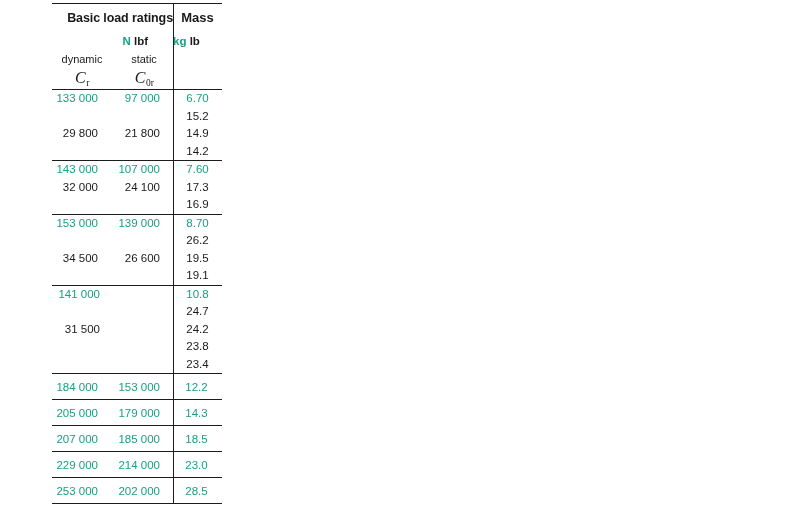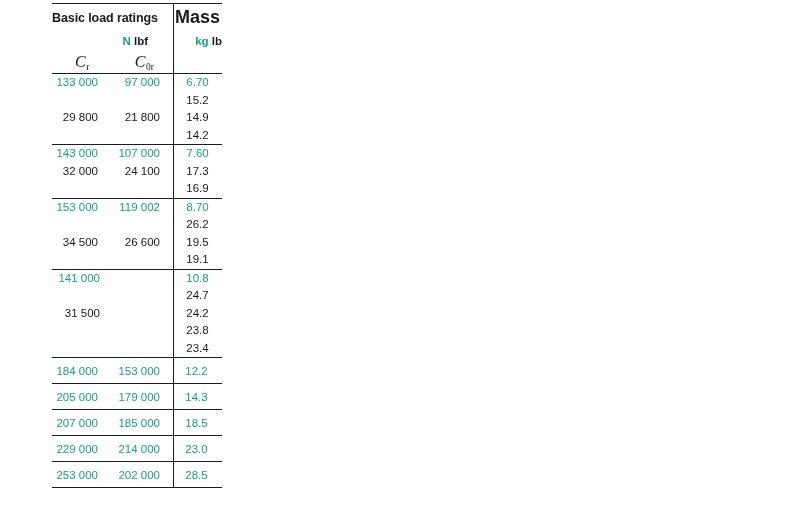--- a/index.html
+++ b/index.html
@@ -45,50 +45,50 @@
   }
 
   
   .hdr-titles {
     display: flex;
     height: 27px;
     align-items: center;
   }
   .hdr-title-load {
     width: 121px;
-    text-align: left;
+    text-align: right;
     font-size: 12.5px;
     font-weight: bold;
     color: #1a1a1a;
     letter-spacing: -0.1px;
   }
   .hdr-title-mass {
     width: 49px;
     text-align: center;
-    font-size: 18px;
+    font-size: 13px;
     font-weight: bold;
     color: #1a1a1a;
   }
 
   .hdr-units {
     display: flex;
     height: 20px;
     align-items: center;
   }
   .hdr-units-load {
     width: 121px;
     text-align: right;
     padding-right: 25px;
     box-sizing: border-box;
     font-size: 11.5px;
     font-weight: bold;
   }
   .hdr-units-mass {
     width: 49px;
-    text-align: right;
+    text-align: left;
     font-size: 11.5px;
     font-weight: bold;
   }
   .u-si { color: #16a085; }
   .u-imp { color: #1a1a1a; }
 
   .hdr-sub {
     display: flex;
     height: 16px;
     align-items: center;
@@ -203,20 +203,24 @@
       <div class="hdr-units-load">
         <span class="u-si">N</span>
         <span class="u-imp">lbf</span>
       </div>
       <div class="hdr-units-mass">
         <span class="u-si">kg</span>
         <span class="u-imp">lb</span>
       </div>
     </div>
 
+    <div class="hdr-sub">
+      <div class="c1">dynamic</div>
+      <div class="c2">static</div>
+    </div>
 
     <div class="hdr-sym">
       <div class="c1">
         <span>C</span><sub>r</sub>
       </div>
       <div class="c2">
         <span>C</span><sub>0r</sub>
       </div>
     </div>
 
@@ -274,21 +278,21 @@
       <div class="band">
         <div class="block">
           <div class="blk-loads">
             <div class="ld-col dyn">
               <div class="ld-line si">153 000</div>
               <div class="ld-line gap">&nbsp;</div>
               <div class="ld-line imp">34 500</div>
               <div class="ld-line gap">&nbsp;</div>
             </div>
             <div class="ld-col ">
-              <div class="ld-line si">119 002</div>
+              <div class="ld-line si">139 000</div>
               <div class="ld-line gap">&nbsp;</div>
               <div class="ld-line imp">26 600</div>
               <div class="ld-line gap">&nbsp;</div>
             </div>
           </div>
           <div class="blk-mass">
             <div class="ms-line si">8.70</div>
             <div class="ms-line">26.2</div>
             <div class="ms-line">19.5</div>
             <div class="ms-line">19.1</div>

